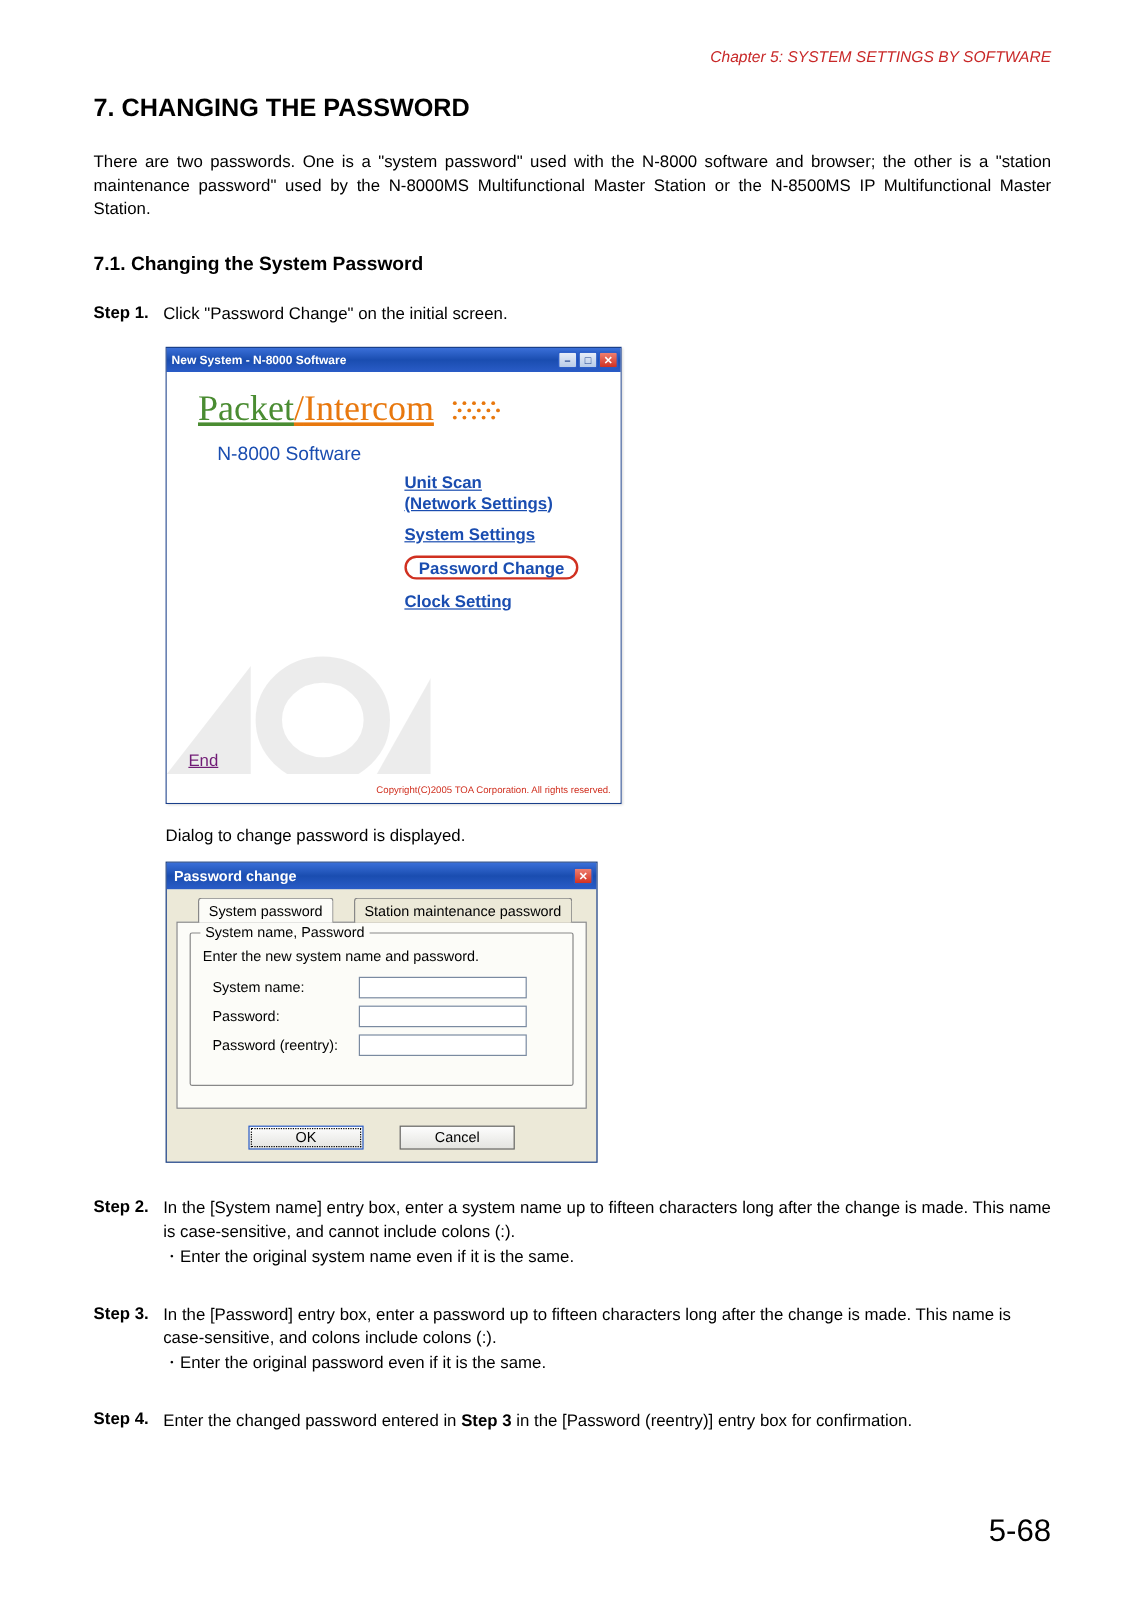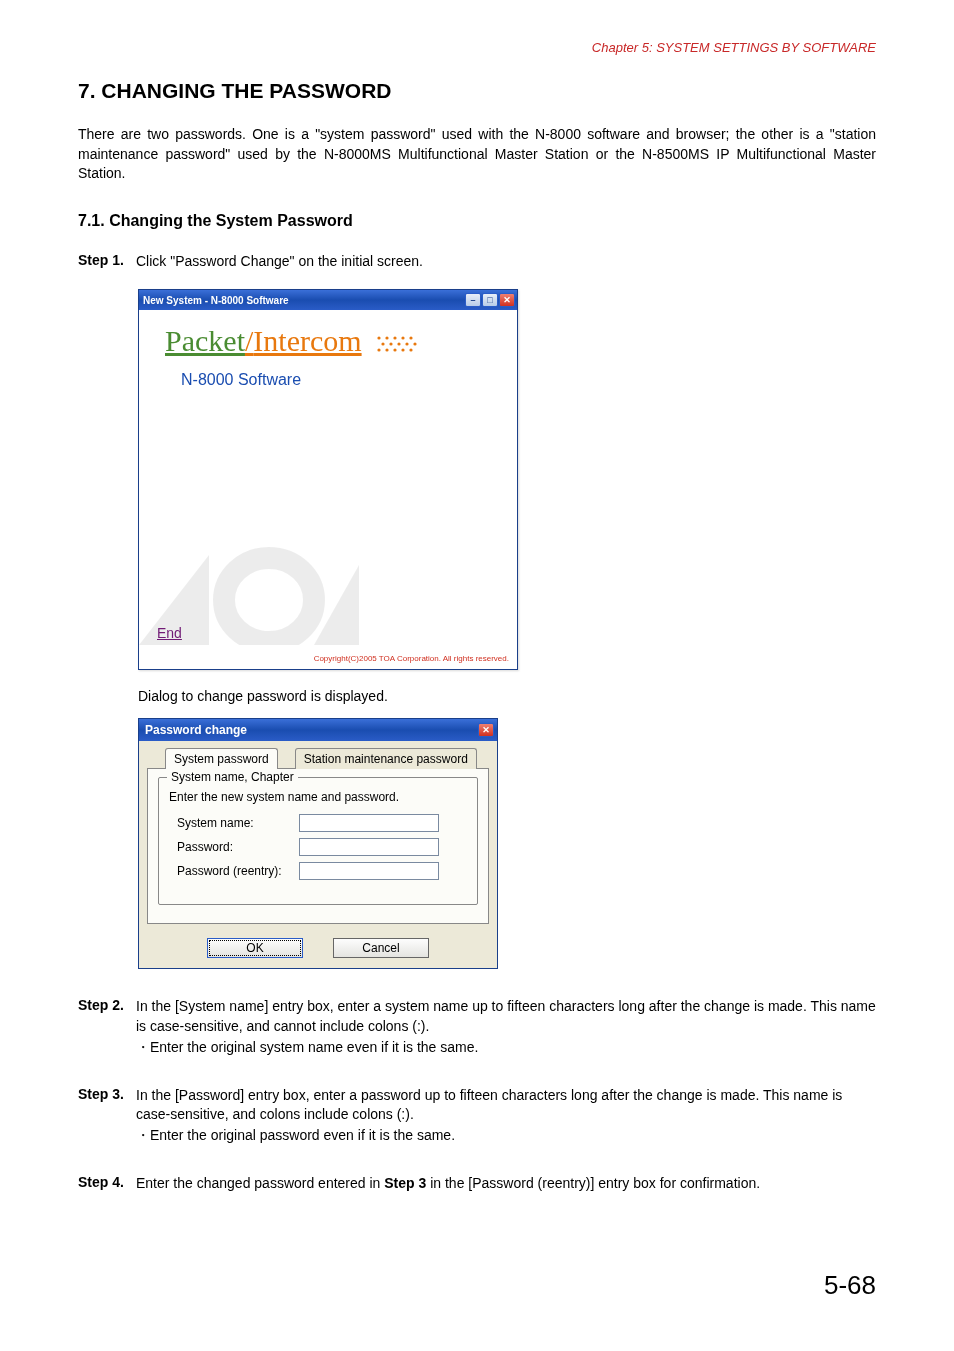--- a/index.html
+++ b/index.html
@@ -252,21 +252,21 @@
       line-height:18px;
     }
     .dlg-btn.default{
       outline:1px dotted #000;
       outline-offset:-3px;
       border:1px solid #2a5cc7;
     }
 
     .page-number{
       position:absolute;
-      bottom: 50px;
+      bottom: 60px;
       right: 78px;
       font-size: 26px;
     }
   </style>
 </head>
 <body>
 
 <div class="chapter-header">Chapter 5:  SYSTEM SETTINGS BY SOFTWARE</div>
 
 <h1 class="section-title">7. CHANGING THE PASSWORD</h1>
@@ -317,20 +317,29 @@
                 <circle cx="4" cy="16" r="1.6"></circle>
                   <circle cx="12" cy="16" r="1.6"></circle>
                   <circle cx="20" cy="16" r="1.6"></circle>
                   <circle cx="28" cy="16" r="1.6"></circle>
                   <circle cx="36" cy="16" r="1.6"></circle>
               </g>
             </svg>
           </span>
         </div>
         <div class="software-label">N-8000 Software</div>
+        <div class="menu-links">
+          <div>
+            <span>Unit Scan</span><br>
+            <span>(Network Settings)</span>
+          </div>
+          <div>System Settings</div>
+          <div><span class="pw-highlight">Password Change</span></div>
+          <div>Clock Setting</div>
+        </div>
         <div class="end-link">End</div>
         <div class="copyright">Copyright(C)2005 TOA Corporation. All rights reserved.</div>
       </div>
     </div>
   </div>
 
   <div class="dialog-caption">Dialog to change password is displayed.</div>
 
   <div class="screenshot-area" style="margin-top:4px;">
     <div class="win2">
@@ -340,21 +349,21 @@
           <div class="win-btn close">✕</div>
         </div>
       </div>
       <div class="win2-body">
         <div class="tabs">
           <div class="tab active">System password</div>
           <div class="tab">Station maintenance password</div>
         </div>
         <div class="tab-panel">
           <div class="groupbox">
-            <div class="groupbox-title">System name, Chapter</div>
+            <div class="groupbox-title">System name, Password</div>
             <div class="group-text">Enter the new system name and password.</div>
             <div class="field-row">
               <label>System name:</label>
               <input type="text" style="">
             </div>
             <div class="field-row">
               <label>Password:</label>
               <input type="text" style="">
             </div>
             <div class="field-row">

